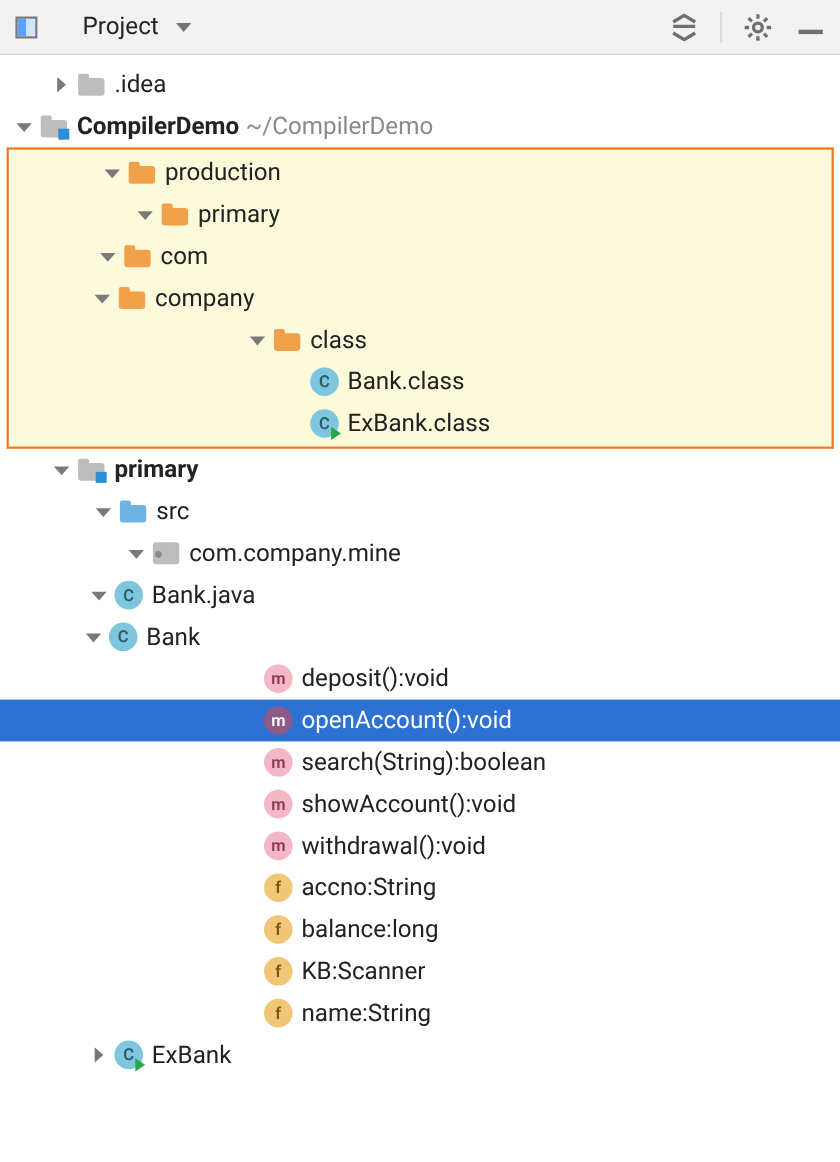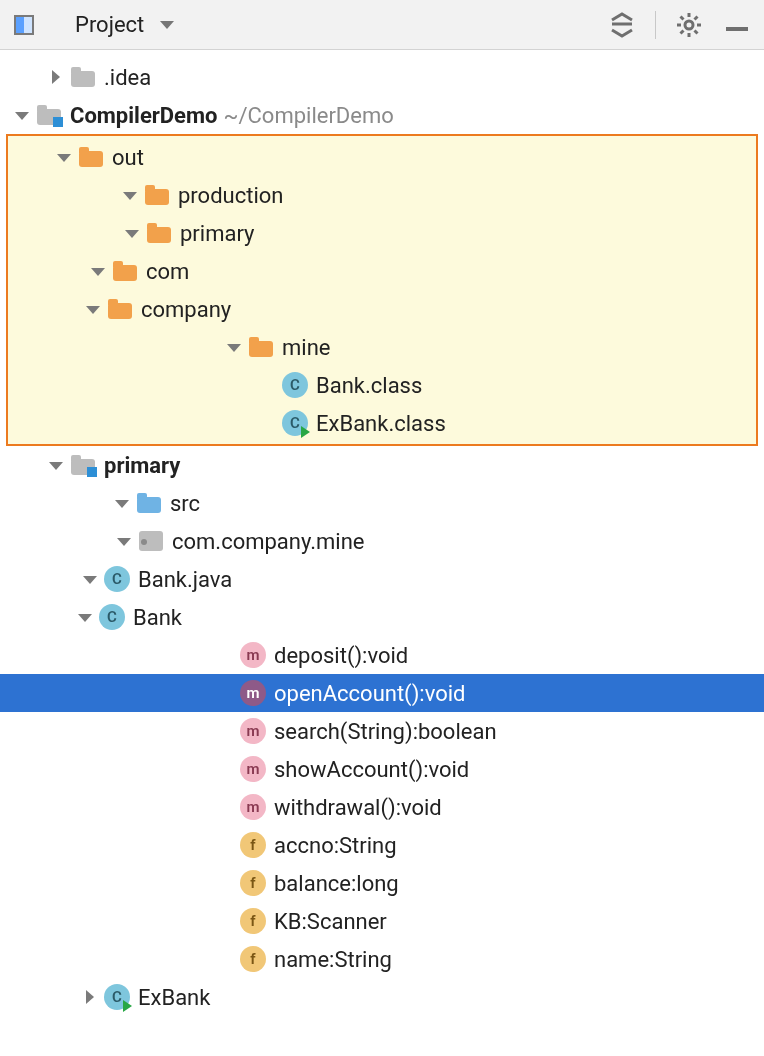--- a/index.html
+++ b/index.html
@@ -69,21 +69,21 @@
     margin: 0 8px 0 2px;
     flex: 0 0 auto;
   }
   .label { font-size: 22px; color: #222; }
   .label .bold { font-weight: 700; }
   .label .muted { color: #8a8a8a; margin-left: 6px; font-weight: 400; }
 
   
   .lv0 { padding-left: 12px; }
   .lv1 { padding-left: 46px; }
-  .lv2 { padding-left: 112px; }
+  .lv2 { padding-left: 84px; }
   .lv3 { padding-left: 114px; }
   .lv4 { padding-left: 80px; }
   .lv5 { padding-left: 75px; }
   .lv6 { padding-left: 216px; }
   .lv7 { padding-left: 250px; } 
 
   
   .hl-box {
     border: 2px solid #ec7a1f;
     background: #fdfadc;
@@ -211,34 +211,20 @@
           <span class="body"></span>
           <span class="badge"></span>
         </span>
     </span>
     <span class="label">
       <span class="bold">CompilerDemo</span><span class="muted">~/CompilerDemo</span>
     </span>
   </div>
 
   <div class="hl-box">
-    <div class="row lv1">
-      <span class="arrow">
-        <svg width="14" height="14" viewBox="0 0 14 14">
-            <polygon points="0,4 14,4 7,12" fill="#7a7a7a"></polygon>
-          </svg>
-      </span>
-      <span class="icon">
-        <span class="folder orange">
-            <span class="tab"></span>
-            <span class="body"></span>
-          </span>
-      </span>
-      <span class="label">out</span>
-    </div>
     <div class="row lv2">
       <span class="arrow">
         <svg width="14" height="14" viewBox="0 0 14 14">
             <polygon points="0,4 14,4 7,12" fill="#7a7a7a"></polygon>
           </svg>
       </span>
       <span class="icon">
         <span class="folder orange">
             <span class="tab"></span>
             <span class="body"></span>
@@ -293,21 +279,21 @@
         <svg width="14" height="14" viewBox="0 0 14 14">
             <polygon points="0,4 14,4 7,12" fill="#7a7a7a"></polygon>
           </svg>
       </span>
       <span class="icon">
         <span class="folder orange">
             <span class="tab"></span>
             <span class="body"></span>
           </span>
       </span>
-      <span class="label">mine</span>
+      <span class="label">class</span>
     </div>
     <div class="row lv7">
       <span class="arrow blank">
           <svg width="14" height="14"></svg>
         </span>
       <span class="icon">
         <span class="circle c-class">C</span>
       </span>
       <span class="label">Bank.class</span>
     </div>

